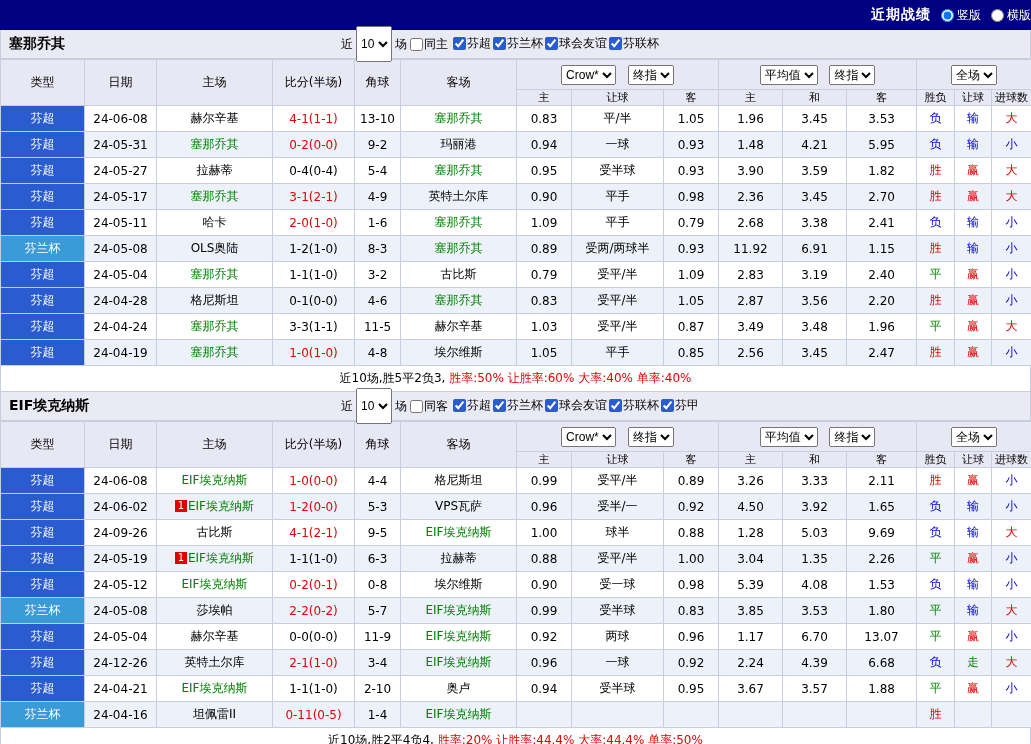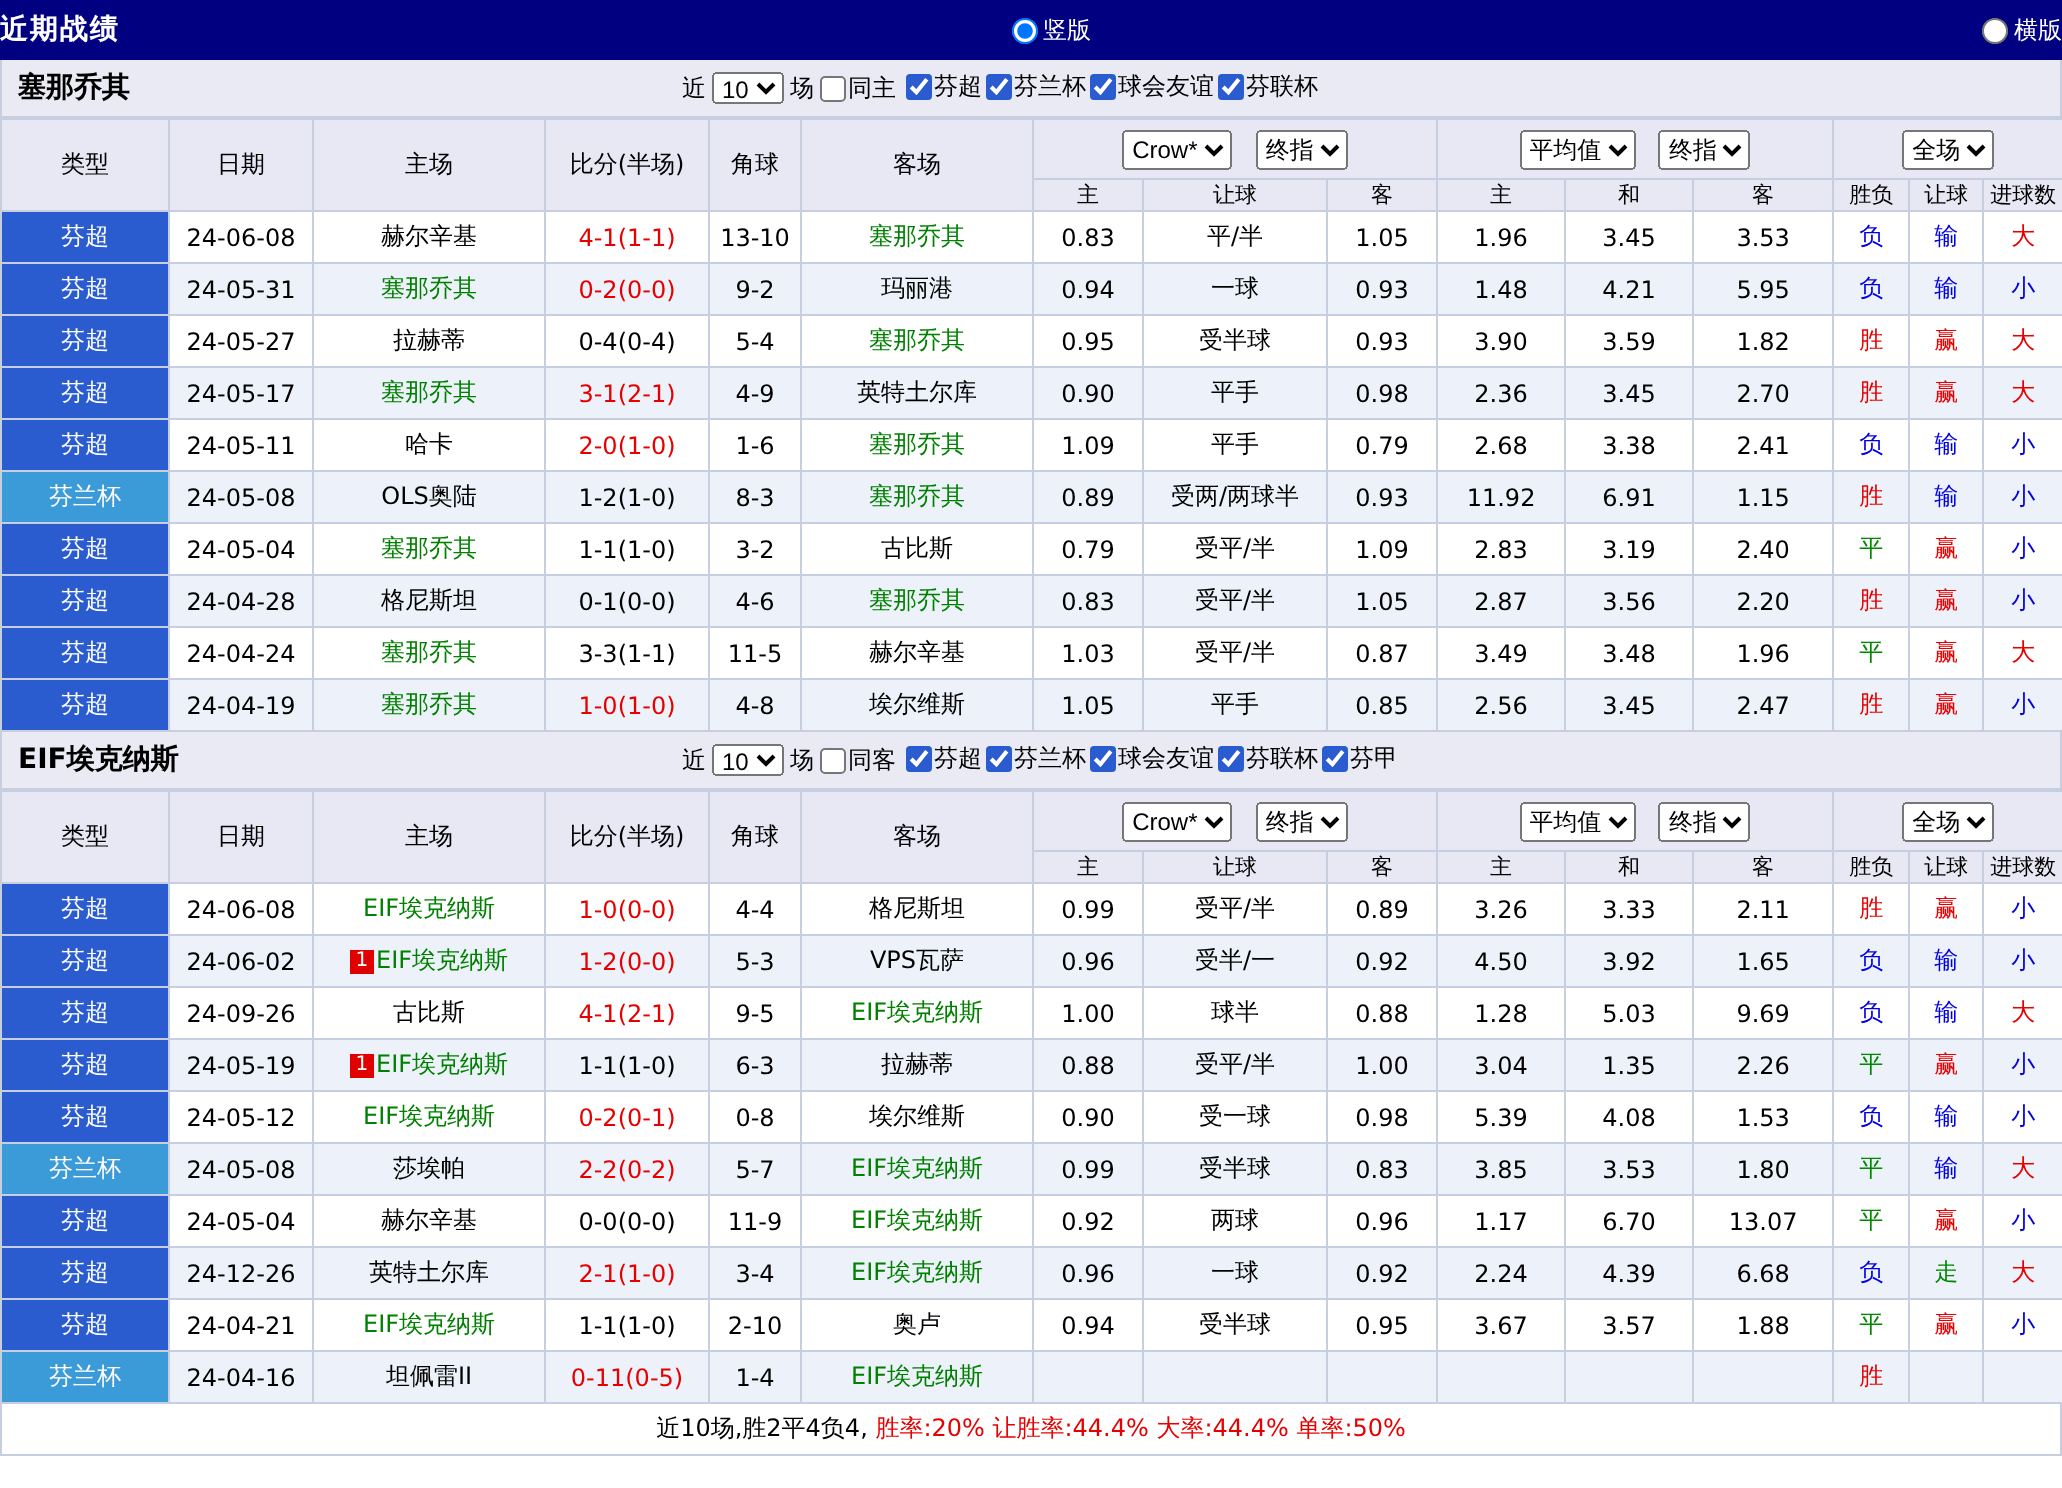--- a/index.html
+++ b/index.html
@@ -3,33 +3,33 @@
 <meta charset="utf-8">
 <style>
   * { box-sizing: border-box; margin:0; padding:0; }
   html,body { width:1031px; }
   body {
     height:744px; overflow:hidden; background:#fff;
     font-family:"DejaVu Sans","Liberation Sans",sans-serif; font-size:12px; color:#000;
   }
   .titlebar {
     height:30px; background:#010080; color:#fff;
-    display:flex; align-items:center; justify-content:space-between; gap:10px;
+    display:flex; align-items:center; justify-content:flex-end; gap:10px;
   }
   .titlebar .title { font-size:14px; font-weight:bold; letter-spacing:1px; }
   .titlebar label { display:flex; align-items:center; gap:3px; font-size:12px; cursor:pointer; }
   .titlebar input { margin:0; }
 
   .section-header {
     height:29px; background:#EAEAF4; border:1px solid #C6CEDF; border-top:none;
     position:relative; display:flex; align-items:center; padding:0 8px;
   }
   .team-name { font-size:14px; font-weight:bold; }
   .filters { position:absolute; left:340px; display:flex; align-items:center; gap:3px; white-space:nowrap; }
-  .filters select { font-size:12px; height:16px; }
+  .filters select { font-size:12px; height:36px; }
   .filters label { display:inline-flex; align-items:center; gap:1px; margin-right:2px; cursor:pointer; }
   .filters input { margin:0; accent-color:#2A5CD0; }
 
   table { width:1031px; border-collapse:collapse; table-layout:fixed; }
   th, td {
     border:1px solid #C6CEDF; text-align:center; vertical-align:middle;
     font-size:12px; font-weight:normal; overflow:hidden; white-space:nowrap; padding:0 1px;
   }
   thead th { background:#E8E8F4; }
   thead tr.h1 th { height:30px; }
@@ -314,20 +314,23 @@
           <td class="black">0.85</td>
           <td class="black">2.56</td>
           <td class="black">3.45</td>
           <td class="black">2.47</td>
           <td class="red">胜</td>
           <td class="red">赢</td>
           <td class="blue">小</td>
         </tr>
       </tbody>
   </table>
+  <div class="summary">
+    <span>近10场,胜5平2负3, </span><span class="red">胜率:50% 让胜率:60% 大率:40% 单率:40%</span>
+  </div>
 </div>
 
 <div class="section">
   <div class="section-header">
     <span class="team-name">EIF埃克纳斯</span>
     <div class="filters">
       <span>近</span>
       <select><option>10</option></select>
       <span>场</span>
       <label>

